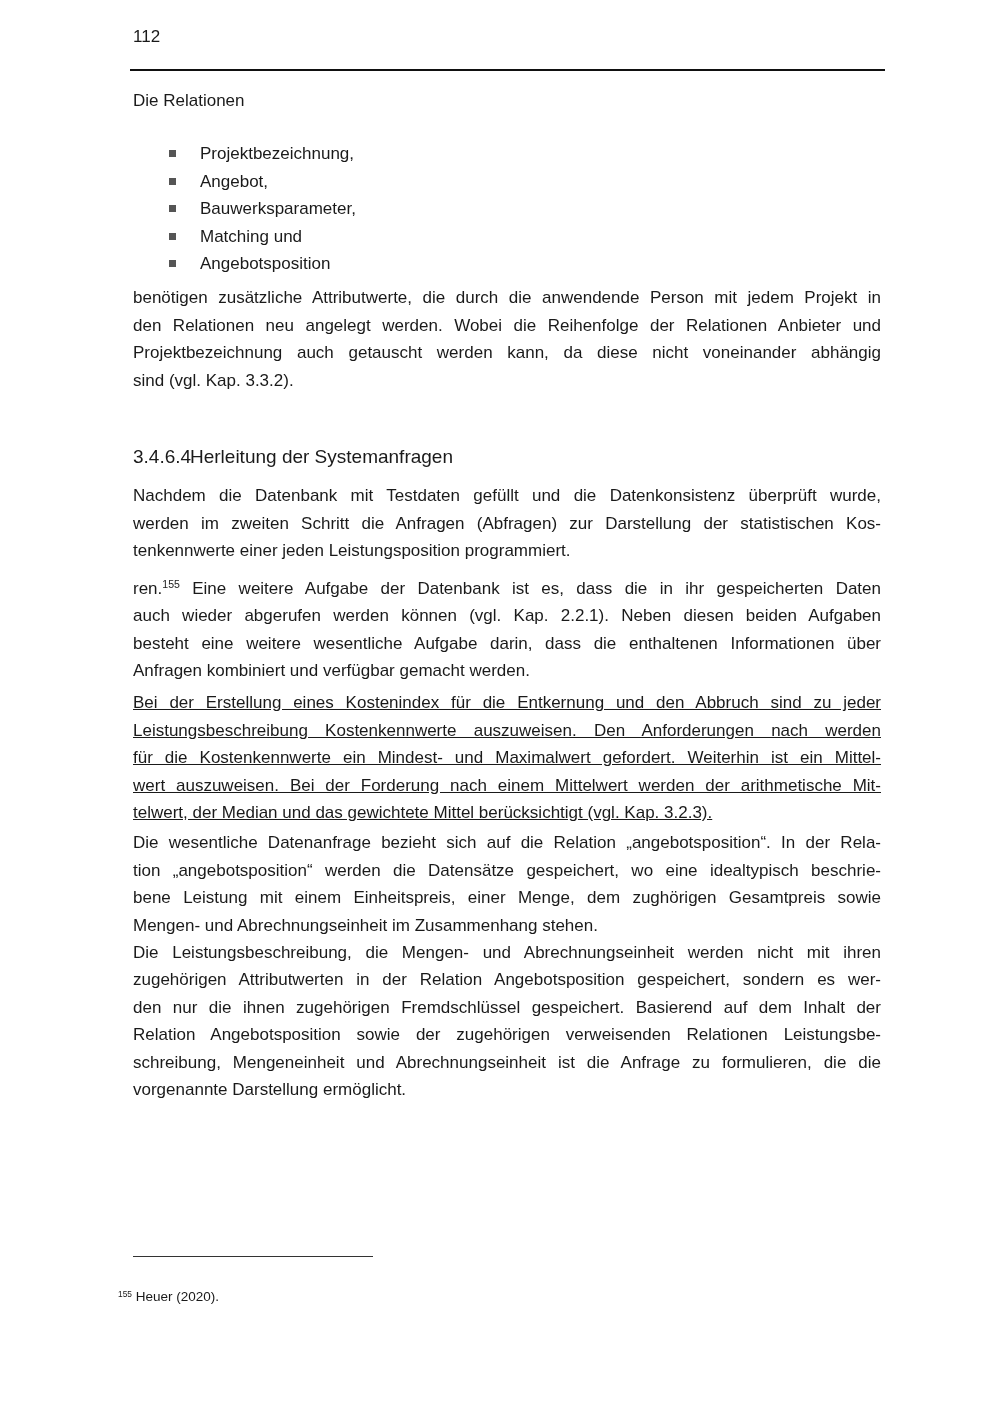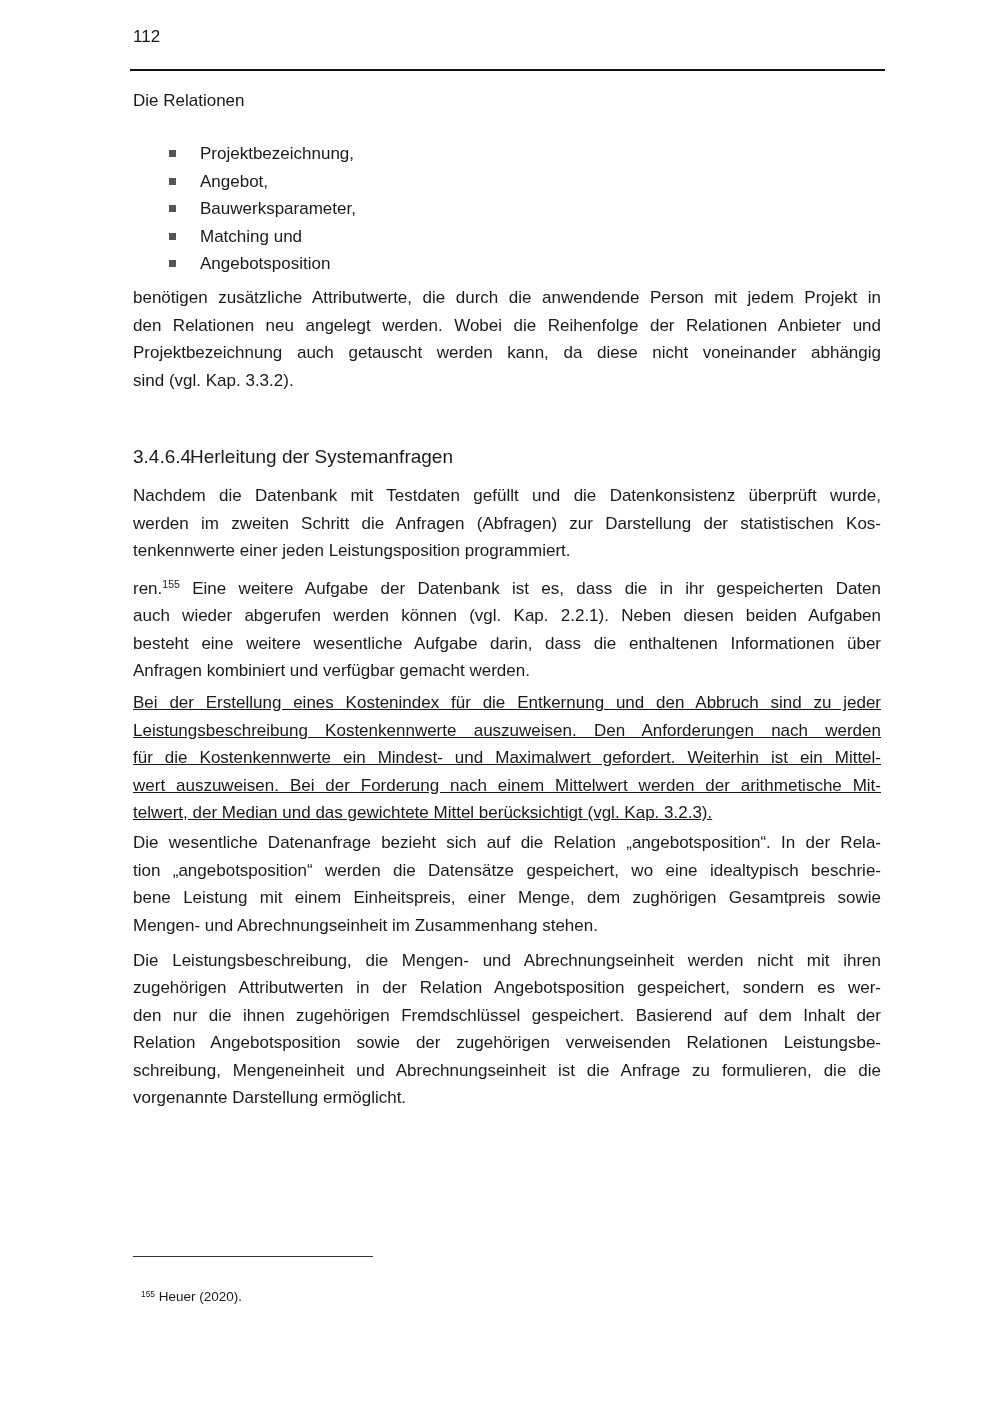--- a/index.html
+++ b/index.html
@@ -52,21 +52,21 @@
     width: 7px;
     height: 7px;
     background: #555555;
   }
   .para { margin-top: 0; }
   .para.m-p1 { margin-top: 7px; }
   .para.m-p2 { margin-top: 12px; }
   .para.m-p3 { margin-top: 10px; }
   .para.m-p4 { margin-top: 5px; text-decoration: underline; }
   .para.m-p5 { margin-top: 3px; }
-  .para.m-p6 { margin-top: 8px; }
+  .para.m-p6 { }
   .section-heading {
     margin-top: 49px;
     font-size: 19px;
     font-weight: normal;
     line-height: 27.4px;
   }
   .section-number {
     display: inline-block;
     width: 57px;
   }
@@ -88,21 +88,21 @@
   .footnote-rule {
     position: absolute;
     left: 133px;
     top: 1256px;
     width: 240px;
     height: 0;
     border-top: 1px solid #333333;
   }
   .footnote {
     position: absolute;
-    left: 141px;
+    left: 118px;
     top: 1288px;
     font-size: 13.5px;
     line-height: 18px;
   }
   .footnote sup { top: -0.5em; }
 </style>
 </head>
 <body>
 
 <div class="page">

